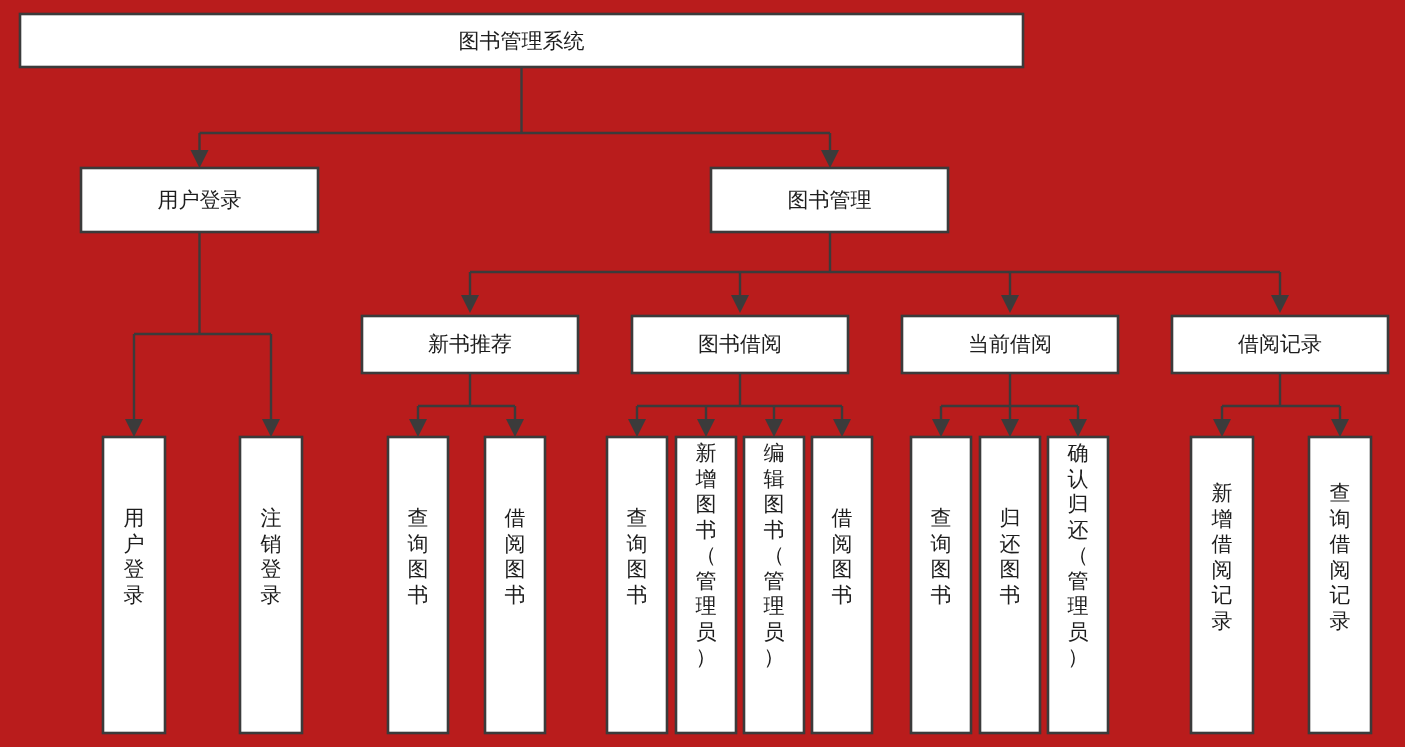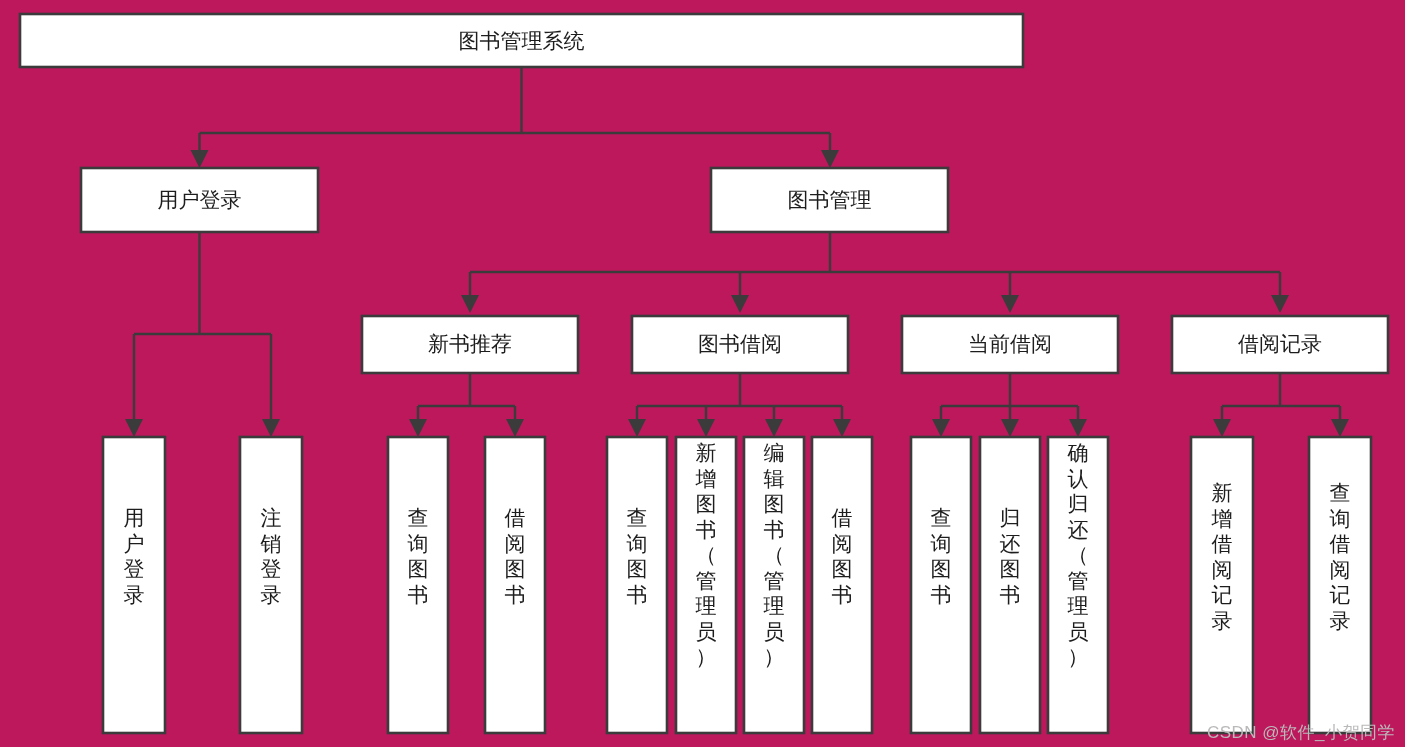--- a/index.html
+++ b/index.html
@@ -11,21 +11,21 @@
   body {
     width: 1405px;
     height: 747px;
     font-family: "Liberation Sans", "DejaVu Sans", sans-serif;
     overflow: hidden;
   }
   #diagram-root {
     position: relative;
     width: 1405px;
     height: 747px;
-    background: #be185d;
+    background: #b91c1c;
   }
   svg#tree-svg {
     position: absolute;
     left: 0;
     top: 0;
     width: 1405px;
     height: 747px;
     display: block;
   }
   .node-box {
@@ -222,14 +222,13 @@
       <rect class="node-box" x="1191" y="437" width="62" height="296"></rect>
       <text class="node-label-v" x="1222" y="500"><tspan x="1222" dy="0">新</tspan><tspan x="1222" dy="25.5">增</tspan><tspan x="1222" dy="25.5">借</tspan><tspan x="1222" dy="25.5">阅</tspan><tspan x="1222" dy="25.5">记</tspan><tspan x="1222" dy="25.5">录</tspan></text>
     </g>
     <g>
       <rect class="node-box" x="1309" y="437" width="62" height="296"></rect>
       <text class="node-label-v" x="1340" y="500"><tspan x="1340" dy="0">查</tspan><tspan x="1340" dy="25.5">询</tspan><tspan x="1340" dy="25.5">借</tspan><tspan x="1340" dy="25.5">阅</tspan><tspan x="1340" dy="25.5">记</tspan><tspan x="1340" dy="25.5">录</tspan></text>
     </g>
 
   </svg>
 
-  <div class="watermark">CSDN @软件_小贺同学</div>
 </div>
 
 </body></html>

